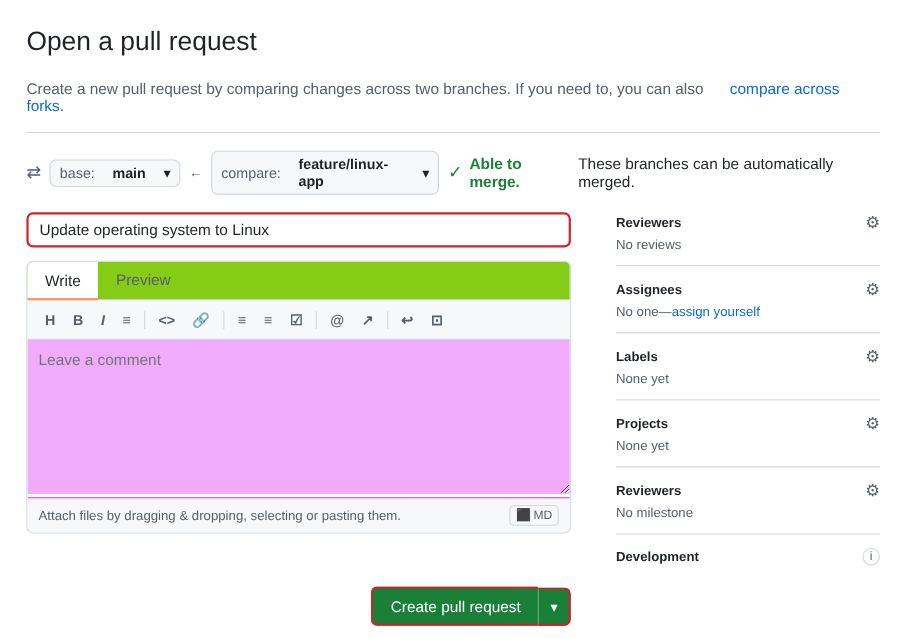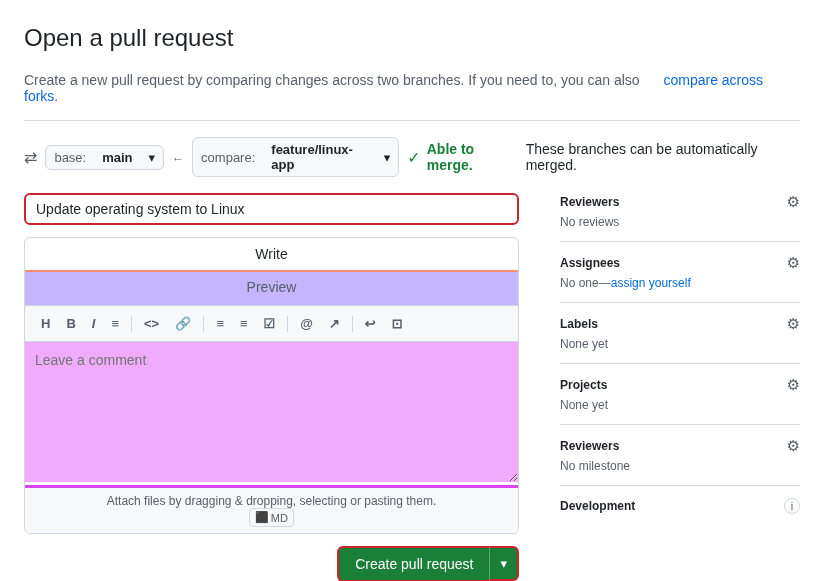--- a/index.html
+++ b/index.html
@@ -119,22 +119,21 @@
 
     .tabs-container {
       border: 1px solid #d0d7de;
       border-radius: 6px;
       overflow: hidden;
     }
 
     .tabs-header {
       display: flex;
       border-bottom: 1px solid #d0d7de;
-      background: #c4b5fd;
-      flex-direction: column;
+      background: #84cc16;
     }
 
     .tab {
       padding: 8px 16px;
       font-size: 14px;
       cursor: pointer;
       color: #57606a;
       border-bottom: 2px solid transparent;
       background: transparent;
       border-right: none;
@@ -190,23 +189,22 @@
       resize: vertical;
       background: #f0abfc;
       font-family: inherit;
     }
 
     .footer-bar {
       display: flex;
       align-items: center;
       justify-content: space-between;
       padding: 6px 10px;
-      border-top: 3px solid #d946ef;
+      border-top: 1px solid #d946ef;
       background: #f6f8fa;
-      flex-direction: column;
     }
 
     .attach-text {
       font-size: 12px;
       color: #57606a;
     }
 
     .md-badge {
       display: inline-flex;
       align-items: center;
@@ -219,23 +217,24 @@
     }
 
     .submit-bar {
       display: flex;
       justify-content: flex-end;
       margin-top: 12px;
     }
 
     .create-btn-group {
       display: flex;
-      align-items: flex-start;
+      align-items: center;
       border-radius: 6px;
       overflow: visible;
+      margin-top: 36px;
     }
 
     .create-btn-main {
       padding: 8px 16px;
       background: #1a7f37;
       color: #ffffff;
       border: 2px solid #cf222e;
       border-right: none;
       border-radius: 6px 0 0 6px;
       font-size: 14px;

